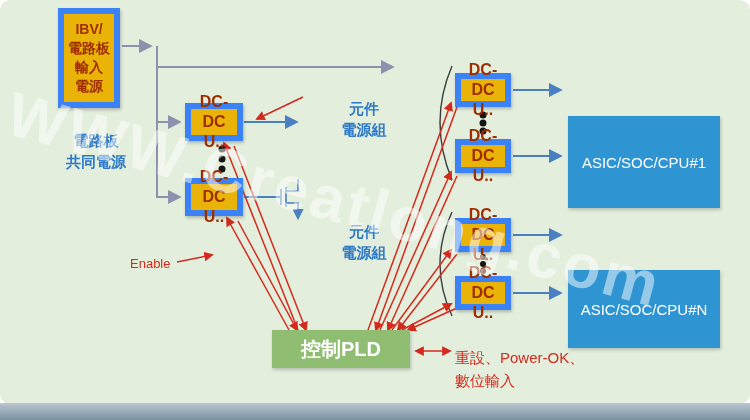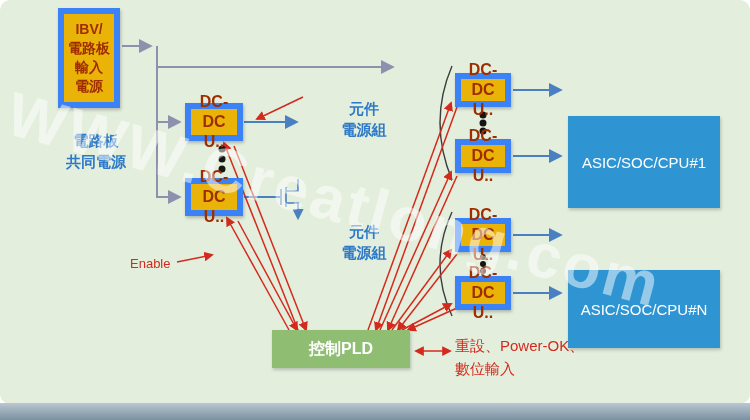--- a/index.html
+++ b/index.html
@@ -17,33 +17,33 @@
   .dcdc { font-size:16px; line-height:1.25; }
   .dcdc-a  { left:185px; top:103px; width:58px; height:38px; }
   .dcdc-b  { left:185px; top:178px; width:58px; height:38px; }
   .dcdc-r1 { left:455px; top:73px;  width:56px; height:34px; }
   .dcdc-r2 { left:455px; top:139px; width:56px; height:34px; }
   .dcdc-r3 { left:455px; top:218px; width:56px; height:34px; }
   .dcdc-r4 { left:455px; top:276px; width:56px; height:34px; }
   .blue { background:#2e95d2; color:#ffffff; font-size:15px; box-shadow:1px 2px 3px rgba(80,80,80,.3);margin-top:46px; }
   .asic1 { left:568px; top:70px;  width:152px; height:92px; }
   .asicn { left:568px; top:224px; width:152px; height:78px;text-align:center; }
-  .green { background:#8fbe72; color:#ffffff; font-size:16px; font-weight:600;
+  .green { background:#8fbe72; color:#ffffff; font-size:20px; font-weight:600;
            box-shadow:1px 2px 3px rgba(80,80,80,.3); }
   .pld { left:272px; top:330px; width:138px; height:38px; }
   .lbl { position:absolute; white-space:pre-line; z-index:3; }
   .lbl-blue { color:#2e79c8; font-weight:700; font-size:15px; line-height:1.4; }
   .lbl-red  { color:#d42a1e; font-size:13px; line-height:1.3; }
   .l-mainrail { left:216px; top:40px; }
   .l-common   { left:52px;  top:130px; width:88px; text-align:center; }
   .l-pgood    { left:294px; top:75px;  width:62px; text-align:center; }
   .l-comp1    { left:334px; top:98px;  width:60px; text-align:center; }
   .l-comp2    { left:334px; top:221px; width:60px; text-align:center; }
   .l-enable   { left:130px; top:256px; }
-  .l-io       { left:455px; top:335px; font-size:15px; line-height:1.5; }
+  .l-io       { left:455px; top:347px; font-size:15px; line-height:1.5; }
   .title { position:absolute; left:20px; top:362px; color:#2b6cc8; font-size:20px;
            font-weight:700; letter-spacing:2px; z-index:4; }
   .watermark { position:absolute; left:18px; top:78px; font-size:62px; font-weight:700;
                color:rgba(255,255,255,.5); letter-spacing:3px; white-space:nowrap;
                transform:rotate(15deg); transform-origin:0 0; z-index:6; pointer-events:none; }
 </style>
 </head>
 <body>
 
 <div class="stage">

